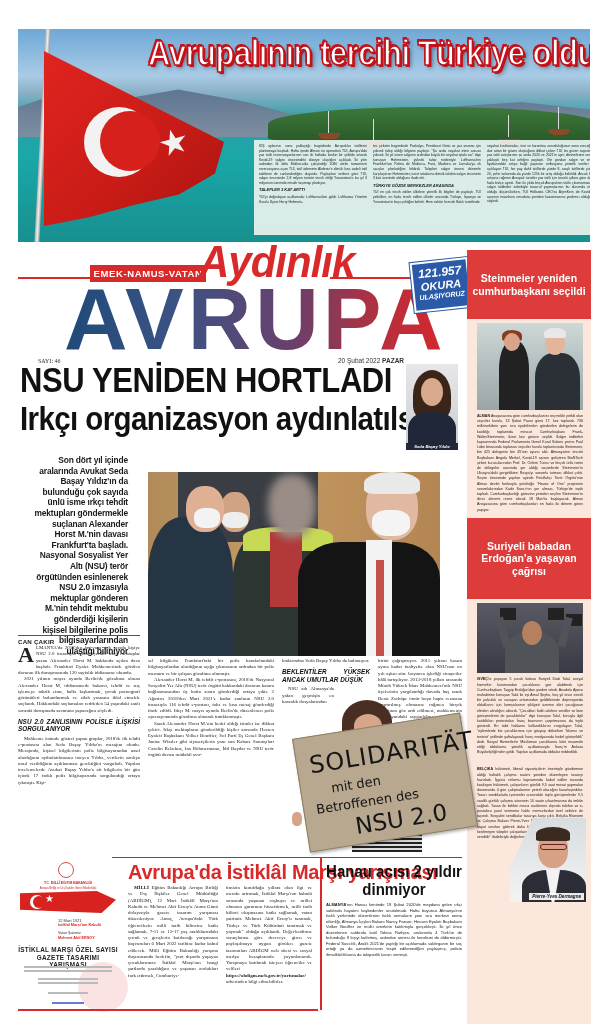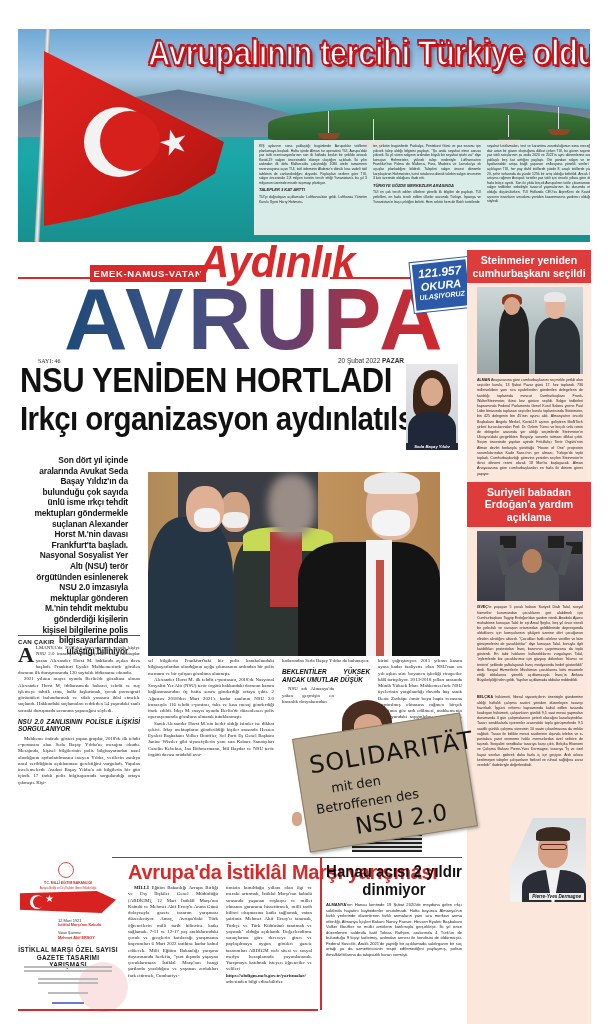--- a/index.html
+++ b/index.html
@@ -42,21 +42,21 @@
     box-shadow: 0 0 0 1px #2a5aa8; transform: rotate(-6deg); color: #fff; text-align: center; font-weight: bold; font-style: italic; }
   .readers-badge .n { display: block; font-size: 12px; margin-top: 3px; }
   .readers-badge .o { display: block; font-size: 11px; }
   .readers-badge .u { display: block; font-size: 7px; margin-top: 1px; }
   .issue { position: absolute; left: 38px; top: 358px; font-family: "Liberation Serif", serif; font-size: 6px; color: #333; }
   .date { position: absolute; left: 338px; top: 357px; font-size: 6.5px; color: #333; }
   .date b { font-weight: bold; }
 
   
   .right-col { position: absolute; left: 467px; top: 250px; width: 124px; height: 776px; background: #fbe7dc; }
-  .rhead { background: #de3b3b; color: #fff; text-align: center; font-weight: bold; font-size: 10.5px; line-height: 12.5px; padding: 4px 2px; transform-origin: top; }
+  .rhead { background: #de3b3b; color: #fff; text-align: center; font-weight: bold; font-size: 10.5px; line-height: 12.5px; padding: 22px 2px; transform-origin: top; }
   .rbody { font-size: 3.6px; line-height: 5.2px; padding: 4px 8px 4px 10px; text-align: justify; color: #222; }
   .rbody b { font-weight: bold; }
   .photo { position: relative; overflow: hidden; }
   .ph-steinmeier { margin: 4px 8px 0 10px; height: 87px; background: linear-gradient(180deg,#cfd8d8 0%, #b7c3c4 40%, #9aa5a6 100%); }
   .ph-steinmeier .p1 { position: absolute; left: 22px; top: 18px; width: 30px; height: 70px; background: #222; border-radius: 40% 40% 0 0; }
   .ph-steinmeier .h1 { position: absolute; left: 27px; top: 10px; width: 16px; height: 18px; background: #d9a58a; border-radius: 50%; }
   .ph-steinmeier .hr1 { position: absolute; left: 25px; top: 7px; width: 20px; height: 11px; background: #8a3b1d; border-radius: 50% 50% 20% 20%; }
   .ph-steinmeier .p2 { position: absolute; left: 58px; top: 30px; width: 45px; height: 60px; background: #2b2f36; border-radius: 40% 40% 0 0; }
   .ph-steinmeier .h2 { position: absolute; left: 68px; top: 8px; width: 20px; height: 24px; background: #e3b59d; border-radius: 50%; }
   .ph-steinmeier .hr2 { position: absolute; left: 67px; top: 5px; width: 22px; height: 10px; background: #e8e8e8; border-radius: 50% 50% 20% 20%; }
@@ -213,21 +213,21 @@
       <div class="p1"></div>
         <div class="hr1"></div>
         <div class="h1"></div>
       <div class="p2"></div>
         <div class="h2"></div>
         <div class="hr2"></div>
     </div>
     <p class="rbody"><b>ALMAN</b><span> Anayasasına göre cumhurbaşkanını seçmekle yetkili olan seçiciler kurulu, 13 Şubat Pazar günü 17. kez toplandı. 736 milletvekilinin yanı sıra eyaletlerden gönderilen delegelerin de katıldığı toplantıda mevcut Cumhurbaşkanı Frank-WalterSteinmeier, ikinci kez görüve seçildi. Salgın tedbirleri kapsamında Federal Parlamento Genel Kurul Salonu yerine Paul Löbe binasında toplanan seçiciler kurulu toplantısında Steinmeier, bin 425 delegenin bin 45'inin oyunu aldı. Almanya'nın önceki Başbakanı Angela Merkel, Kovid-19 aşısını geliştiren BioNTech şirketi kurucularından Prof. Dr. Özlem Türeci ve birçok ünlü ismin de delegeler arasında yer aldığı seçimlerde Steinmeier'in Ukrayna'daki gerginlikten Rusya'yı sorumlu tutması dikkat çekti. Seçim öncesinde yapılan ayinde Fetullahçı Terör Örgütü'nün Alman devlet fonlarıyla yürüttüğü "House of One" projesinin sorumlularından Kadir Sancı'nın yer alması, Türkiye'de tepki topladı. Cumhurbaşkanlığı görevine yeniden seçilen Steinmeier'in ikinci dönemi resmi olarak 18 Mart'ta başlayacak. Alman Anayasasına göre cumhurbaşkanları en fazla iki dönem görev yapıyor.</span></p>
   </article>
   <article>
-    <h2 class="rhead" style="margin-top:1px">Suriyeli babadan Erdoğan'a yardım açıklama</h2>
+    <h2 class="rhead" style="margin-top:1px">Suriyeli babadan Erdoğan'a yaşayan çağrısı</h2>
     <div class="photo ph-syria">
       <div class="sign" style="left:22px"></div>
       <div class="sign" style="left:70px"></div>
       <div class="sign" style="left:88px;top:10px"></div>
       <div class="arm" style="left:22px;transform:rotate(-15deg)"></div>
       <div class="arm" style="left:84px;transform:rotate(15deg)"></div>
       <div class="man"></div>
       <div class="face"></div>
     </div>
     <p class="rbody"><b>İSVEÇ</b><span>'te yaşayan 5 çocuk babası Suriyeli Diab Talal, sosyal hizmetler kurumundan çocuklarını geri alabilmek için Cumhurbaşkanı Tayyip Erdoğan'dan yardım istedi. Anadolu Ajansı muhabirine konuşan Talal ile eşi Amal Şeyho, beş yıl önce stresli bir yolculuk ve savaşan ortamından geldiklerinde depresyonda olduklarını için komşularının şikâyeti üzerine dört çocuğunun elinden alındığını aktardı. "Çocukları farklı ailelere verdiler ve bize görüşmelerini de yasaklattılar" diye konuşan Talal, konuyla ilgili katıldıkları protestoları İsveç basınının çarpıtmasına da tepki gösterdi. En tabii haklarını kullandıklarını vurgulayan Talal, "eylemlerde biz çocuklarımız için gözyaşı dökerken 'İslamcı ve terörist' şeklinde yaftalayarak İsveç medyasında hedef gösterildik" dedi. Sosyal Hizmetler'in Müslüman çocuklarına kötü muamele ettiği iddialarına yönelik açıklamasıyla İsveç'in Ankara Büyükelçiliği'nden geldi. Yapılan açıklamada iddialar reddedildi.</span></p>

